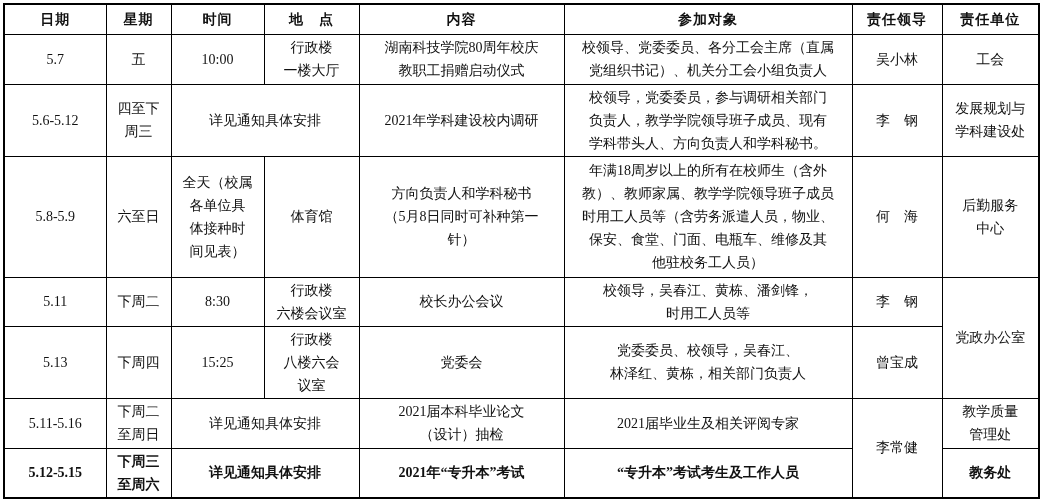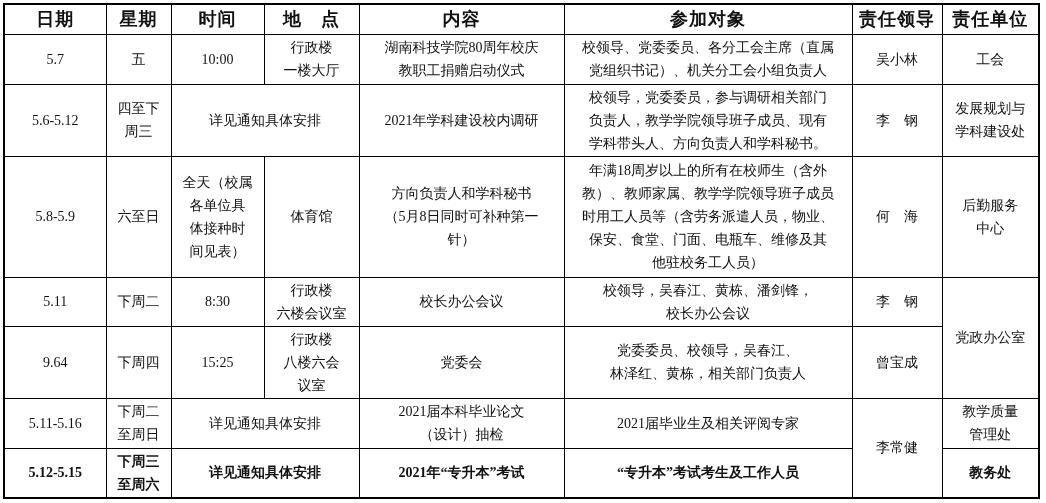--- a/index.html
+++ b/index.html
@@ -29,21 +29,21 @@
     text-align: center;
     vertical-align: middle;
     padding: 1px 2px;
     font-size: 14px;
     line-height: 23px;
     white-space: pre-line;
     overflow: hidden;
   }
   th {
     font-weight: bold;
-    font-size: 18px;
+    font-size: 14px;
     letter-spacing: 1px;
   }
   tr.hdr   { height: 30px; }
   tr.r1    { height: 50px; }
   tr.r2    { height: 64px; }
   tr.r3    { height: 121px; }
   tr.r4    { height: 44px; padding-left: 28px; }
   tr.r5    { height: 70px; }
   tr.r6    { height: 50px; }
   tr.r7    { height: 46px; font-weight: bold; }
@@ -126,27 +126,27 @@
     </tr>
 
     <tr class="r4">
       <td>5.11</td>
       <td>下周二</td>
       <td>8:30</td>
       <td>行政楼
 六楼会议室</td>
       <td>校长办公会议</td>
       <td>校领导，吴春江、黄栋、潘剑锋，
-校长办公会议</td>
+时用工人员等</td>
       <td>李　钢</td>
       <td rowspan="2">党政办公室</td>
     </tr>
 
     <tr class="r5">
-      <td>9.64</td>
+      <td>5.13</td>
       <td>下周四</td>
       <td>15:25</td>
       <td>行政楼
 八楼六会
 议室</td>
       <td>党委会</td>
       <td>党委委员、校领导，吴春江、
 林泽红、黄栋，相关部门负责人</td>
       <td>曾宝成</td>
     </tr>

